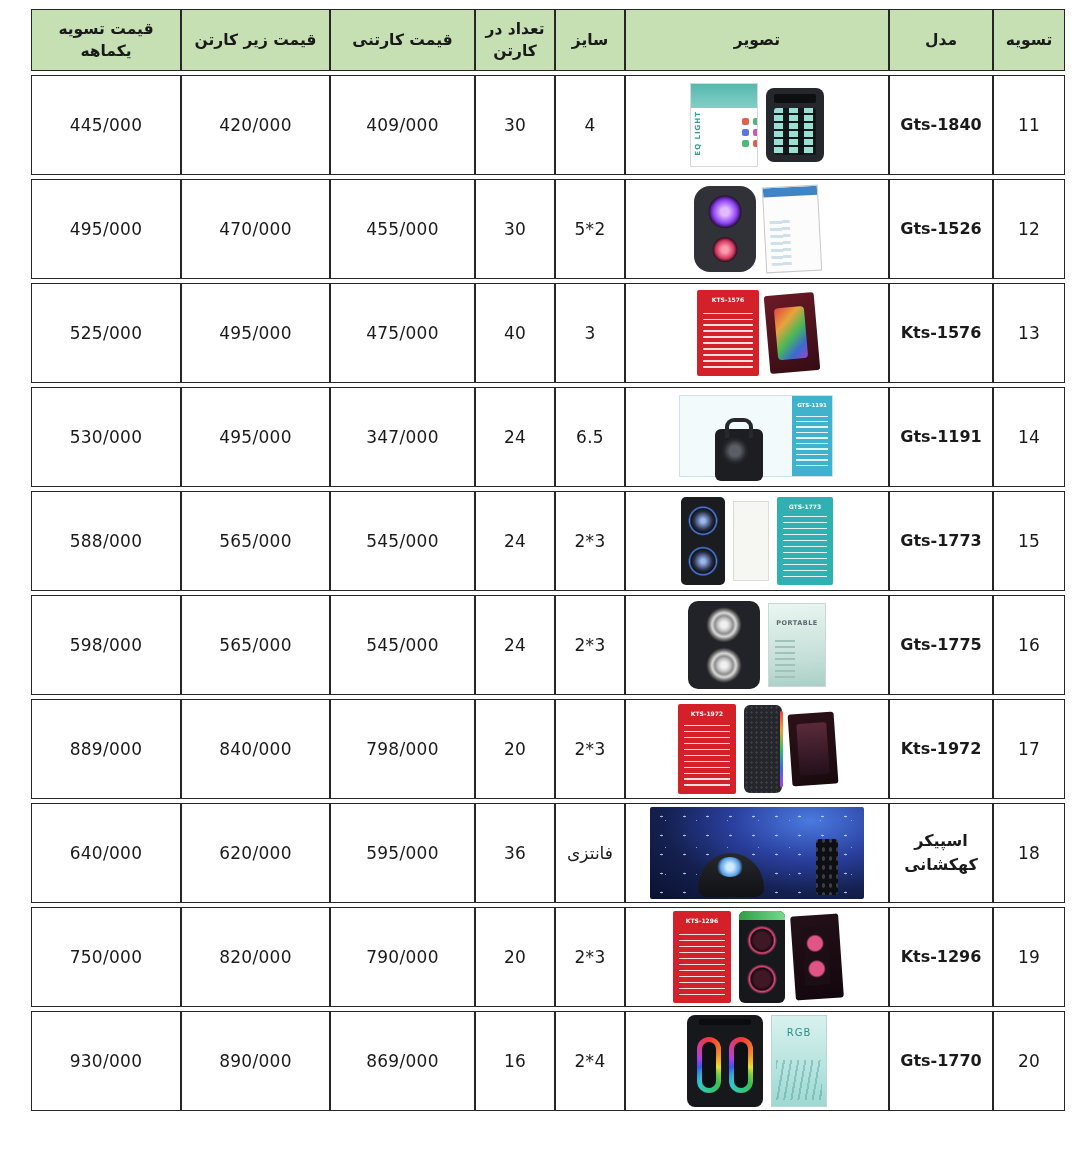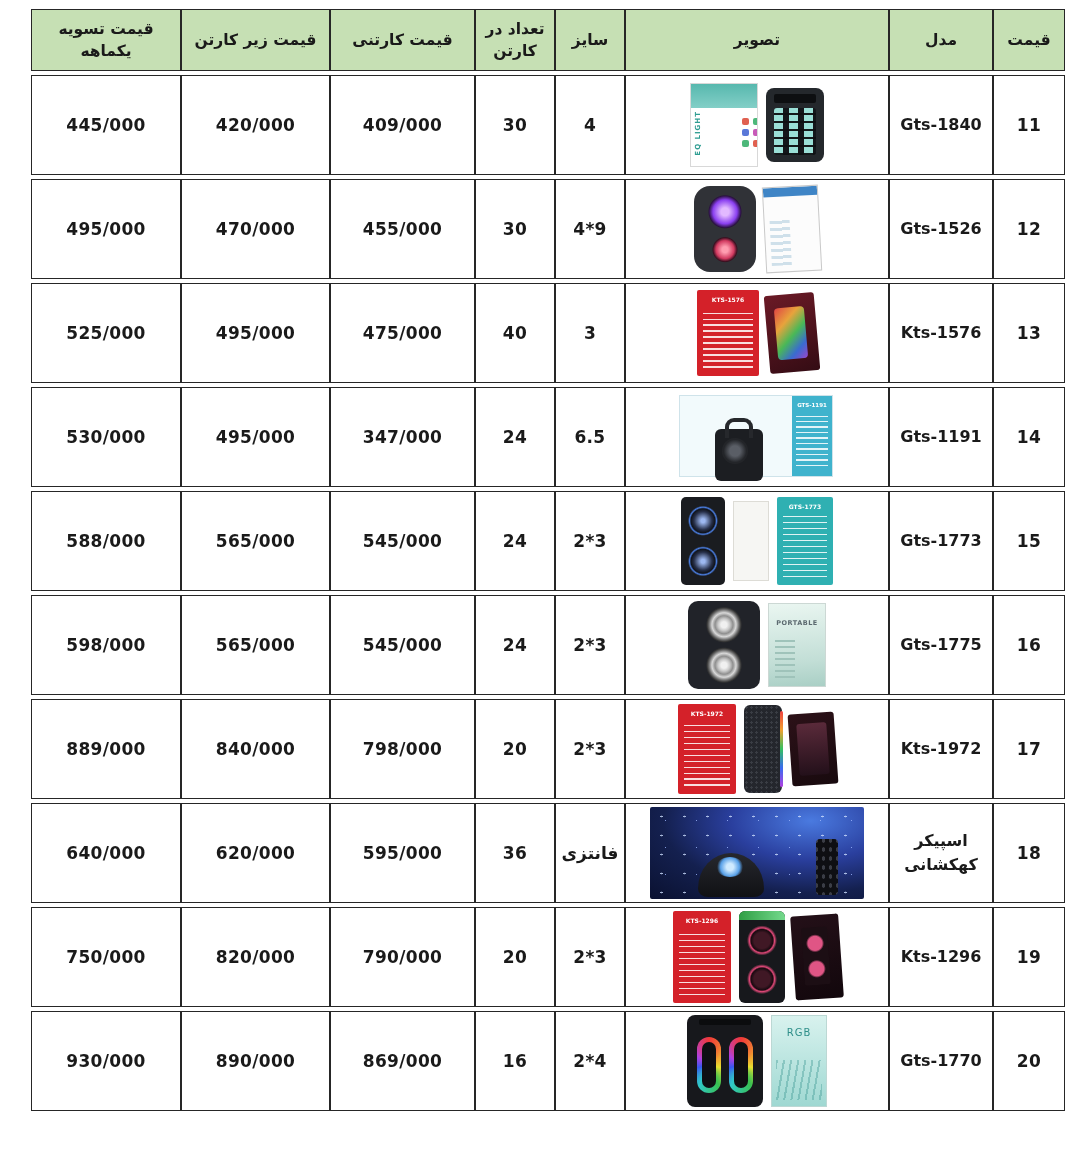--- a/index.html
+++ b/index.html
@@ -3,21 +3,21 @@
 <meta charset="utf-8">
 <style>
   html,body{margin:0;padding:0;background:#ffffff;font-family:"DejaVu Sans",sans-serif;color:#1a1a1a;}
   .sheet{width:1080px;box-sizing:border-box;padding:5px 13px 2px 31px;}
   table{border-collapse:separate;border-spacing:0 4px;table-layout:fixed;width:1034px;direction:rtl;}
   col.w-radif{width:72px}col.w-model{width:104px}col.w-image{width:264px}col.w-size{width:70px}
   col.w-qty{width:80px}col.w-carton{width:145px}col.w-sub{width:149px}col.w-settle{width:150px}
   th,td{border:1px solid #262626;background:#ffffff;text-align:center;vertical-align:middle;overflow:hidden;padding:2px 4px;box-sizing:border-box;}
   th{background:#c6e0b4;height:62px;font-size:15.5px;font-weight:bold;line-height:1.45;}
   td{height:100px;}
-  .num{font-size:17px;font-weight:bold;direction:ltr;letter-spacing:.3px;}
+  .num{font-size:17px;font-weight:normal;direction:ltr;letter-spacing:.3px;}
   .model{font-size:16px;font-weight:bold;line-height:1.5;}
   .c-image{padding:2px;}
 
   
   .pimg{display:flex;align-items:center;justify-content:center;gap:8px;height:94px;}
   .pimg-rel{position:relative;width:240px;margin:0 auto;}
 
   
   .spk11{width:58px;height:74px;border-radius:8px;background:#24282c;position:relative;}
   .spk11::before{content:"";position:absolute;left:8px;right:8px;top:6px;height:9px;background:#0d0f11;border-radius:2px;}
@@ -136,21 +136,21 @@
         <col class="w-model">
         <col class="w-image">
         <col class="w-size">
     <col class="w-qty">
         <col class="w-carton">
         <col class="w-sub">
         <col class="w-settle">
   </colgroup>
   <tbody>
   <tr>
-    <th>قیمت</th>
+    <th>تسویه</th>
     <th>مدل</th>
     <th>تصویر</th>
     <th>سایز</th>
     <th>تعداد در کارتن</th>
     <th>قیمت کارتنی</th>
     <th>قیمت زیر کارتن</th>
     <th>قیمت تسویه یکماهه</th>
   </tr>
 
   <tr>
@@ -173,21 +173,21 @@
 
   <tr>
     <td class="num">12</td>
     <td class="model">Gts-1526</td>
     <td class="c-image">
       <div class="pimg" title="black rounded speaker with purple and pink lit drivers beside white retail box">
         <div class="box12"></div>
         <div class="spk12"></div>
       </div>
     </td>
-    <td class="num">4*9</td>
+    <td class="num">5*2</td>
     <td class="num">30</td>
     <td class="num">455/000</td>
     <td class="num">470/000</td>
     <td class="num">495/000</td>
   </tr>
 
   <tr>
     <td class="num">13</td>
     <td class="model">Kts-1576</td>
     <td class="c-image">

